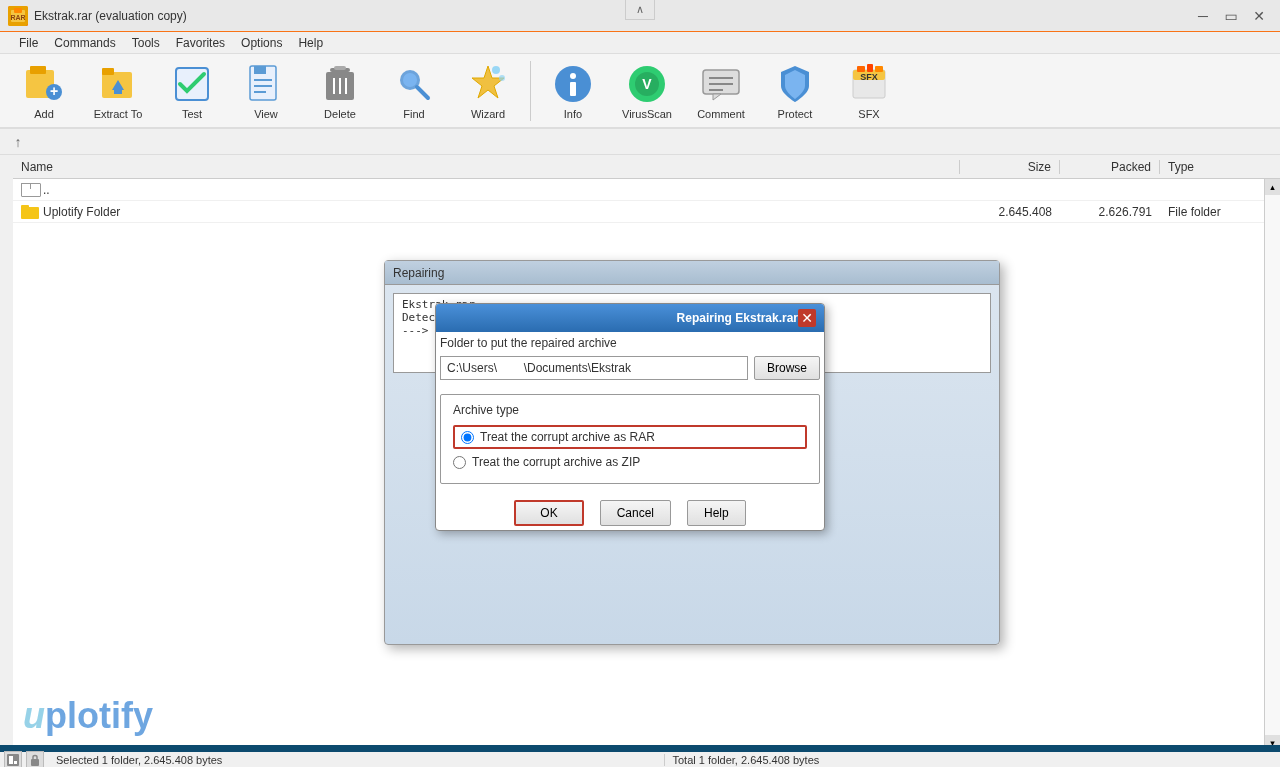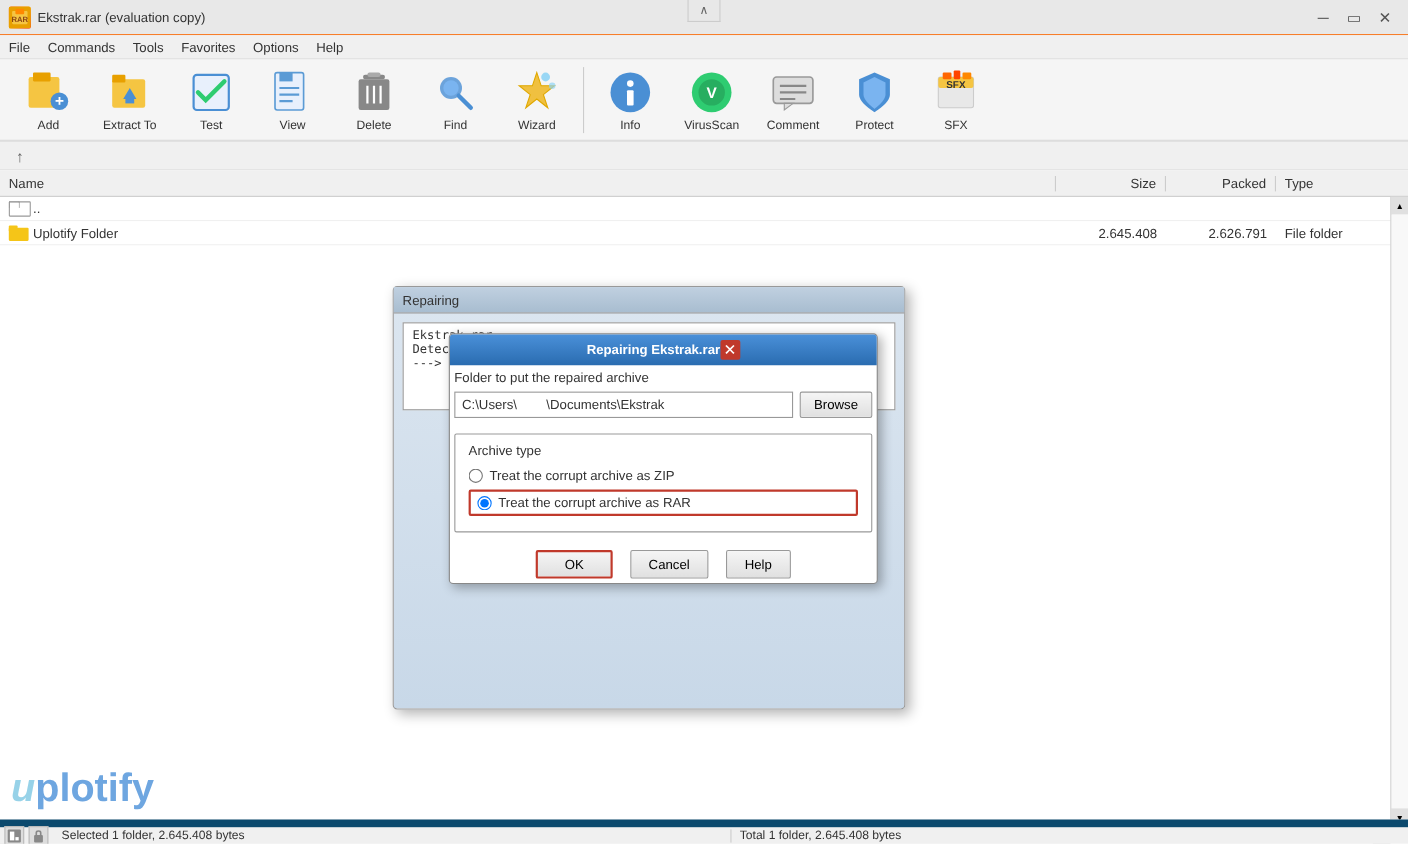--- a/index.html
+++ b/index.html
@@ -20,21 +20,21 @@
     .title-text { font-size: 12px; color: #333; }
     .title-controls { display: flex; gap: 2px; }
     .title-btn { width: 26px; height: 20px; background: #e8e8e8; border: none; cursor: pointer; display: flex; align-items: center; justify-content: center; font-size: 14px; color: #555; }
 
     
     .menu-bar {
       background: #f0f0f0;
       height: 22px;
       display: flex;
       align-items: center;
-      padding: 0 0;
+      padding: 0 11px;
       border-bottom: 1px solid #ddd;
     }
     .menu-item { padding: 2px 8px; font-size: 12px; color: #333; cursor: pointer; }
 
     
     .toolbar {
       background: #f5f5f5;
       height: 75px;
       display: flex;
       align-items: center;
@@ -104,20 +104,21 @@
     
     .main-content {
       display: flex;
       flex-direction: column;
       height: calc(767px - 32px - 22px - 75px);
     }
     .file-list-container {
       flex: 1;
       overflow: hidden;
       position: relative;
+      margin-left: 13px;
     }
 
     
     .status-bar {
       height: 22px;
       background: #f0f0f0;
       border-top: 7px solid #0c4a6e;
       display: flex;
       align-items: center;
       position: absolute;
@@ -138,22 +139,22 @@
       color: #7ec8e3;
       opacity: 0.8;
       z-index: 1;
     }
     .watermark span { color: #4a90d9; }
 
     
     .repairing-dialog-bg {
       position: absolute;
       top: 260px;
-      left: 357px;
-      width: 466px;
+      left: 384px;
+      width: 616px;
       height: 385px;
       background: linear-gradient(to bottom, #dce6f0 0%, #c8d8e8 100%);
       border: 1px solid #999;
       border-radius: 4px;
       box-shadow: 4px 4px 12px rgba(0,0,0,0.3);
       z-index: 10;
     }
     .repairing-title-bar {
       background: linear-gradient(to bottom, #c0d0e0, #a8bdd0);
       height: 24px;
@@ -179,21 +180,21 @@
       border: 1px solid #888;
       border-radius: 4px;
       box-shadow: 3px 3px 10px rgba(0,0,0,0.3);
       z-index: 20;
     }
     .repair-inner-title {
       background: linear-gradient(to bottom, #4a90d9, #2a6cb0);
       height: 28px;
       display: flex;
       align-items: center;
-      justify-content: center;
+      justify-content: flex-end;
       padding: 0 8px;
       border-radius: 3px 3px 0 0;
     }
     .repair-inner-title-text { font-size: 12px; color: white; font-weight: bold; }
     .repair-close-btn { width: 18px; height: 18px; background: #c0392b; border: none; border-radius: 2px; cursor: pointer; color: white; font-size: 14px; display: flex; align-items: center; justify-content: center; line-height: 1; }
     .repair-inner-body { padding: 4px; }
     .repair-folder-label { font-size: 12px; color: #333; margin-bottom: 6px; }
     .repair-folder-row { display: flex; gap: 6px; margin-bottom: 14px; }
     .repair-folder-input { flex: 1; height: 24px; border: 1px solid #999; padding: 0 6px; font-size: 12px; color: #333; }
     .repair-browse-btn { padding: 3px 12px; font-size: 12px; background: linear-gradient(to bottom, #f5f5f5, #e0e0e0); border: 1px solid #999; border-radius: 2px; cursor: pointer; height: 24px; }
@@ -462,27 +463,27 @@
       <button class="repair-close-btn">✕</button>
     </div>
     <div class="repair-inner-body">
       <div class="repair-folder-label">Folder to put the repaired archive</div>
       <div class="repair-folder-row">
         <input class="repair-folder-input" type="text" value="C:\Users\        \Documents\Ekstrak" style="">
         <button class="repair-browse-btn">Browse</button>
       </div>
       <div class="archive-type-group">
         <div class="archive-type-label">Archive type</div>
+        <div class="radio-row radio-row-selected">
+          <input type="radio" name="archivetype" checked="" style="">
+          <span>Treat the corrupt archive as RAR</span>
+        </div>
         <div class="radio-row">
           <input type="radio" name="archivetype" style="">
           <span>Treat the corrupt archive as ZIP</span>
-        </div>
-        <div class="radio-row radio-row-selected">
-          <input type="radio" name="archivetype" checked="" style="">
-          <span>Treat the corrupt archive as RAR</span>
         </div>
       </div>
       <div class="repair-action-btns">
         <button class="ok-btn">OK</button>
         <button class="cancel-btn">Cancel</button>
         <button class="help-btn">Help</button>
       </div>
     </div>
   </div>
 </div>

